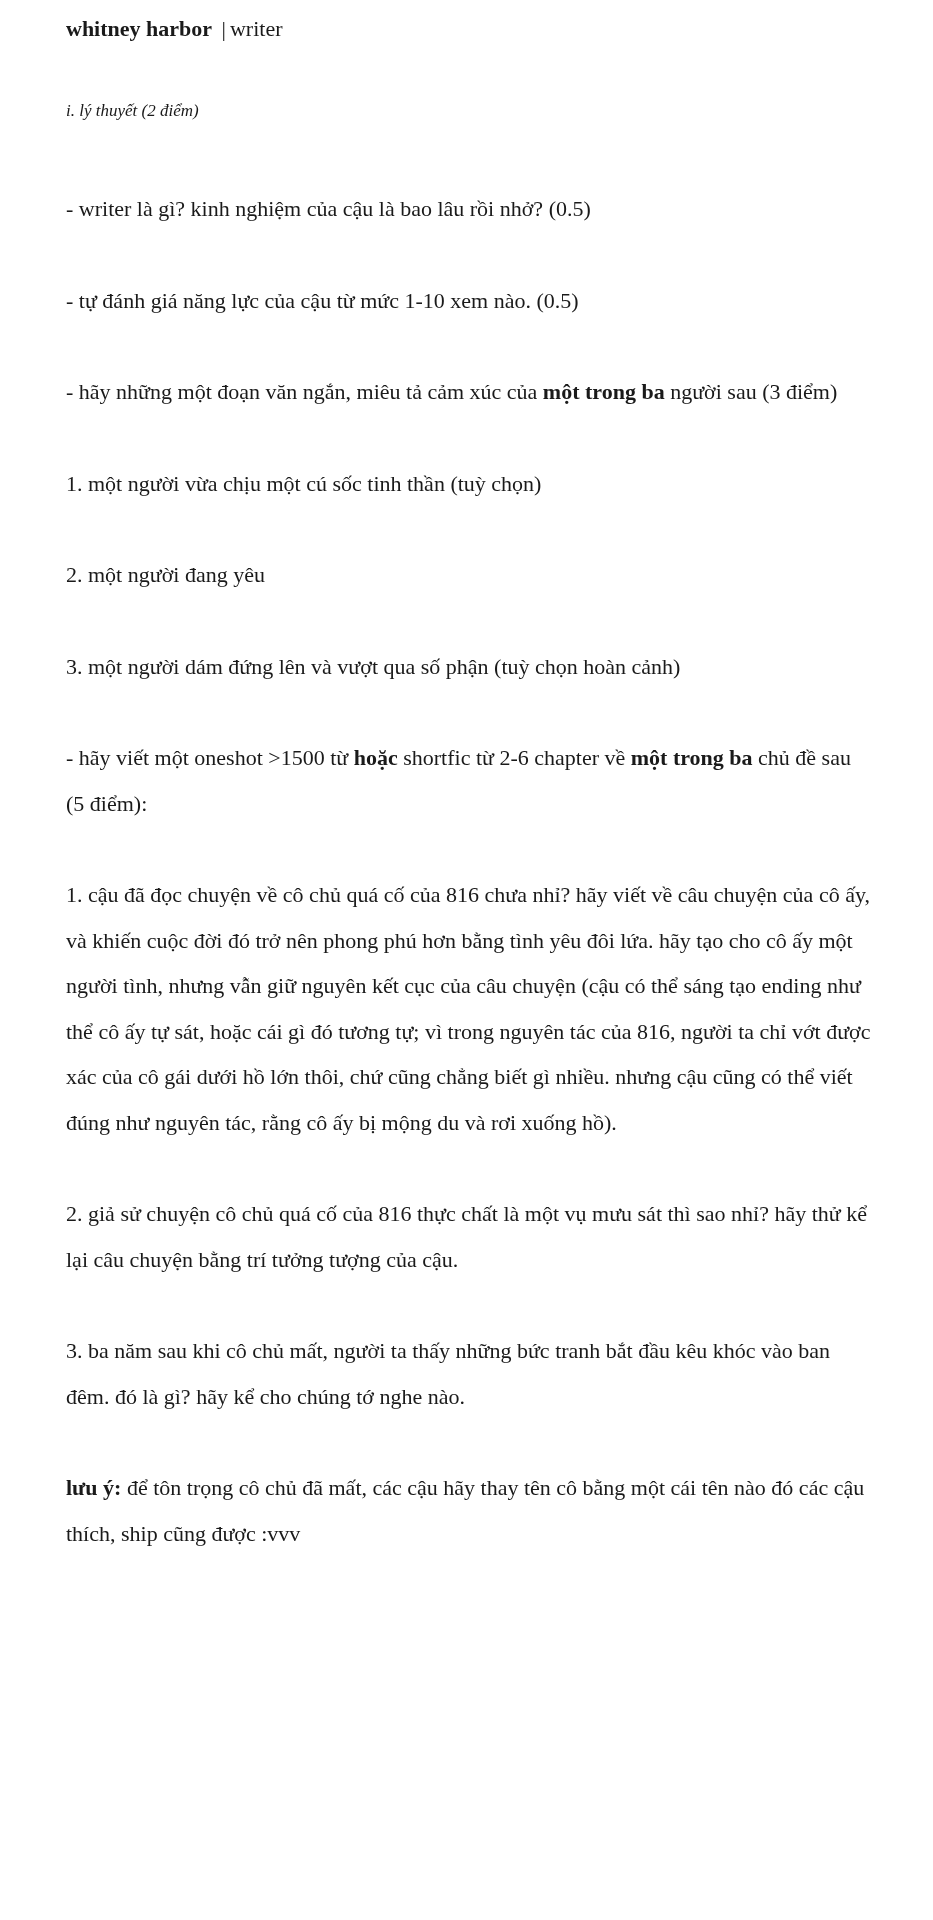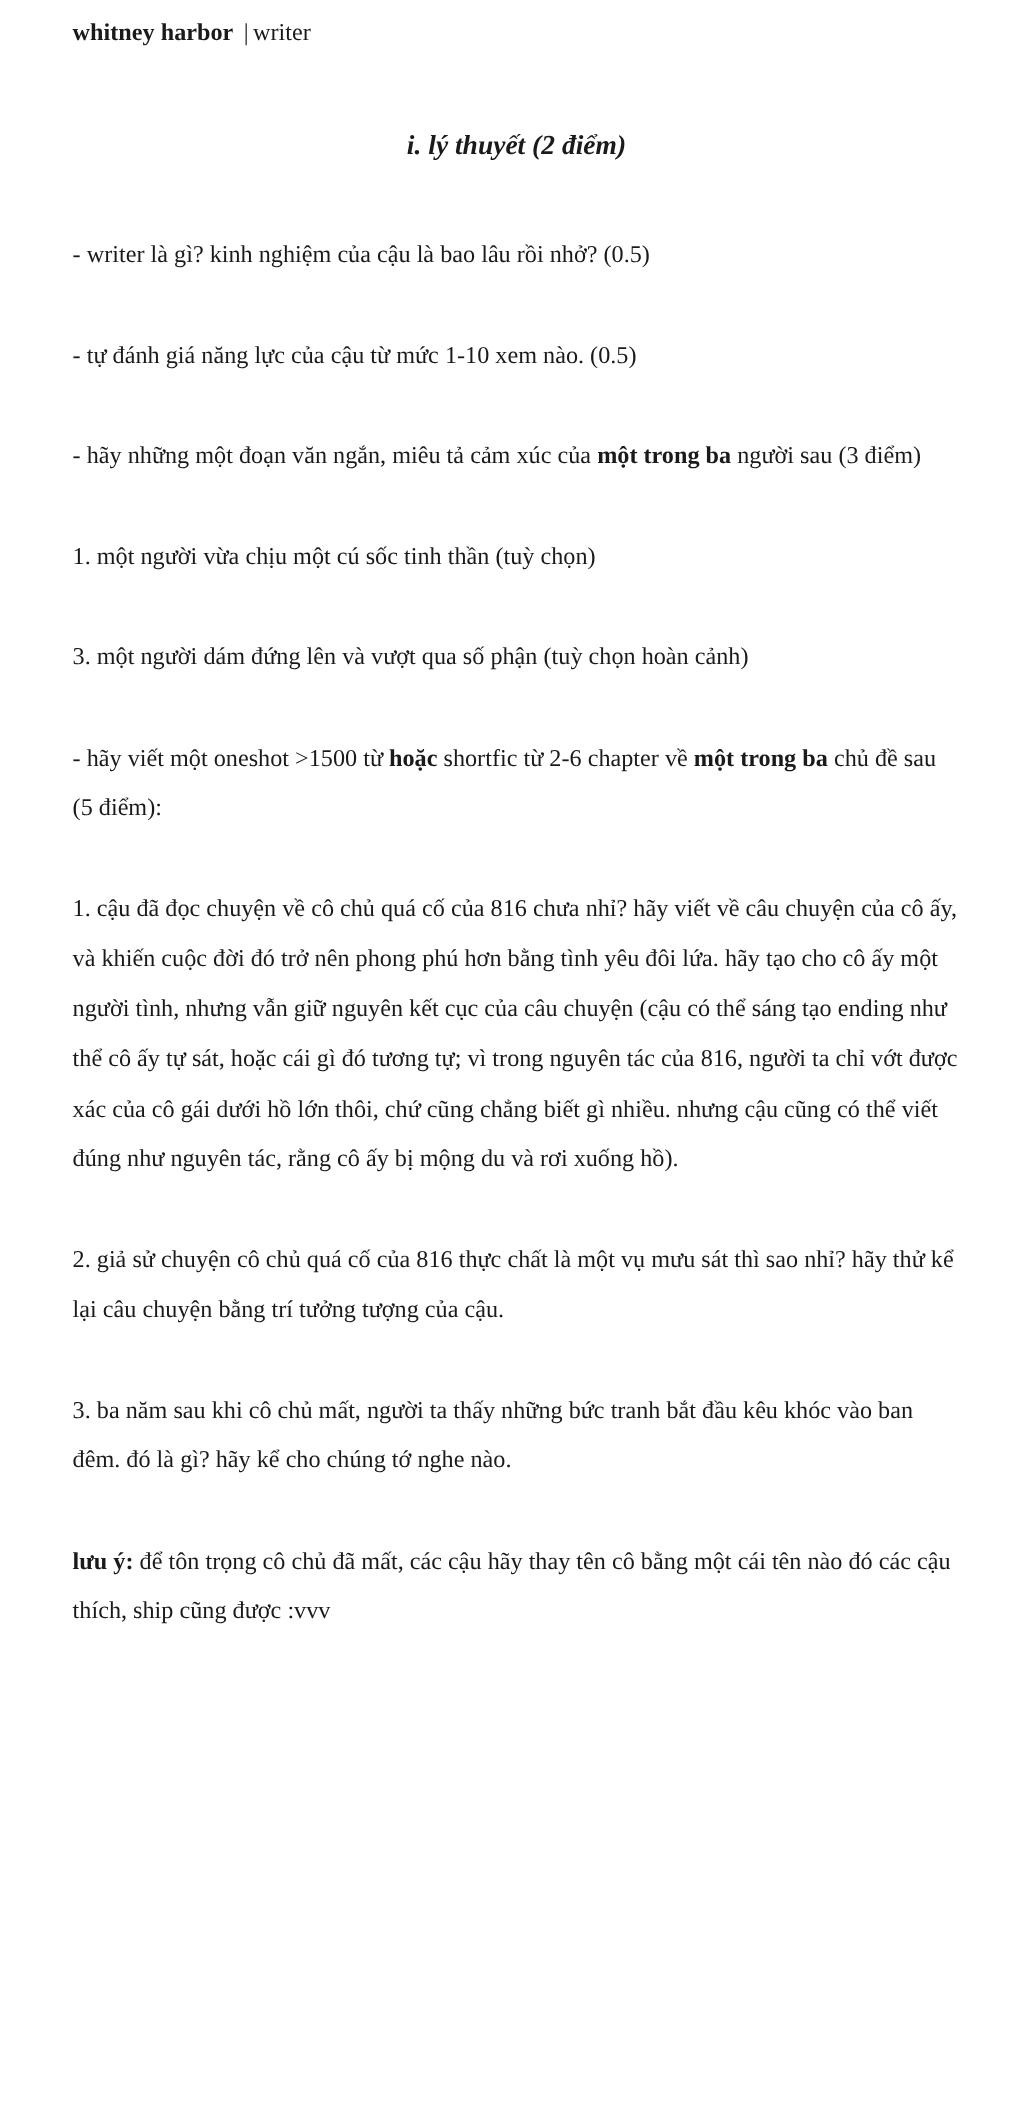--- a/index.html
+++ b/index.html
@@ -12,31 +12,30 @@
     }
     .page {
       position: relative;
       padding: 12px 60px 0 66px;
       box-sizing: border-box;
       width: 933px;
     }
     .doc-header {
       font-size: 22px;
       line-height: 34px;
-      margin: 0 0 70px 0;
+      margin: 0 0 48px 0;
     }
     .doc-header .name { font-weight: bold; }
     .doc-header .sep { margin: 0 4px; }
     .section-title {
-      font-size: 25px;
-      font-weight: bold;
+      font-size: 17px;
+      font-weight: normal;
       font-style: italic;
       line-height: 34px;
       margin: 0 0 58px 0;
-      text-align: center;
     }
     p.para {
       font-size: 22px;
       line-height: 45.5px;
       margin: 0 0 46px 0;
     }
     b { font-weight: bold; }
   </style>
 </head>
 <body>
@@ -50,20 +49,21 @@
 
   <div class="section-title">i. lý thuyết (2 điểm)</div>
 
   <p class="para">- writer là gì? kinh nghiệm của cậu là bao lâu rồi nhở? (0.5)</p>
   <p class="para">- tự đánh giá năng lực của cậu từ mức 1-10 xem nào. (0.5)</p>
 
 
   <p class="para"><span>- hãy những một đoạn văn ngắn, miêu tả cảm xúc của </span><b>một trong ba</b><span> người sau (3 điểm)</span></p>
 
   <p class="para">1. một người vừa chịu một cú sốc tinh thần (tuỳ chọn)</p>
+  <p class="para">2. một người đang yêu</p>
   <p class="para">3. một người dám đứng lên và vượt qua số phận (tuỳ chọn hoàn cảnh)</p>
 
   <p class="para"><span>- hãy viết một oneshot &gt;1500 từ </span><b>hoặc</b><span> shortfic từ 2-6 chapter về </span><b>một trong ba</b><span> chủ đề sau (5 điểm):</span></p>
 
   <p class="para">1. cậu đã đọc chuyện về cô chủ quá cố của 816 chưa nhỉ? hãy viết về câu chuyện của cô ấy, và khiến cuộc đời đó trở nên phong phú hơn bằng tình yêu đôi lứa. hãy tạo cho cô ấy một người tình, nhưng vẫn giữ nguyên kết cục của câu chuyện (cậu có thể sáng tạo ending như thể cô ấy tự sát, hoặc cái gì đó tương tự; vì trong nguyên tác của 816, người ta chỉ vớt được xác của cô gái dưới hồ lớn thôi, chứ cũng chẳng biết gì nhiều. nhưng cậu cũng có thể viết đúng như nguyên tác, rằng cô ấy bị mộng du và rơi xuống hồ).</p>
   <p class="para">2. giả sử chuyện cô chủ quá cố của 816 thực chất là một vụ mưu sát thì sao nhỉ? hãy thử kể lại câu chuyện bằng trí tưởng tượng của cậu.</p>
   <p class="para">3. ba năm sau khi cô chủ mất, người ta thấy những bức tranh bắt đầu kêu khóc vào ban đêm. đó là gì? hãy kể cho chúng tớ nghe nào.</p>
 
   <p class="para"><b>lưu ý:</b><span> để tôn trọng cô chủ đã mất, các cậu hãy thay tên cô bằng một cái tên nào đó các cậu thích, ship cũng được :vvv</span></p>
 

